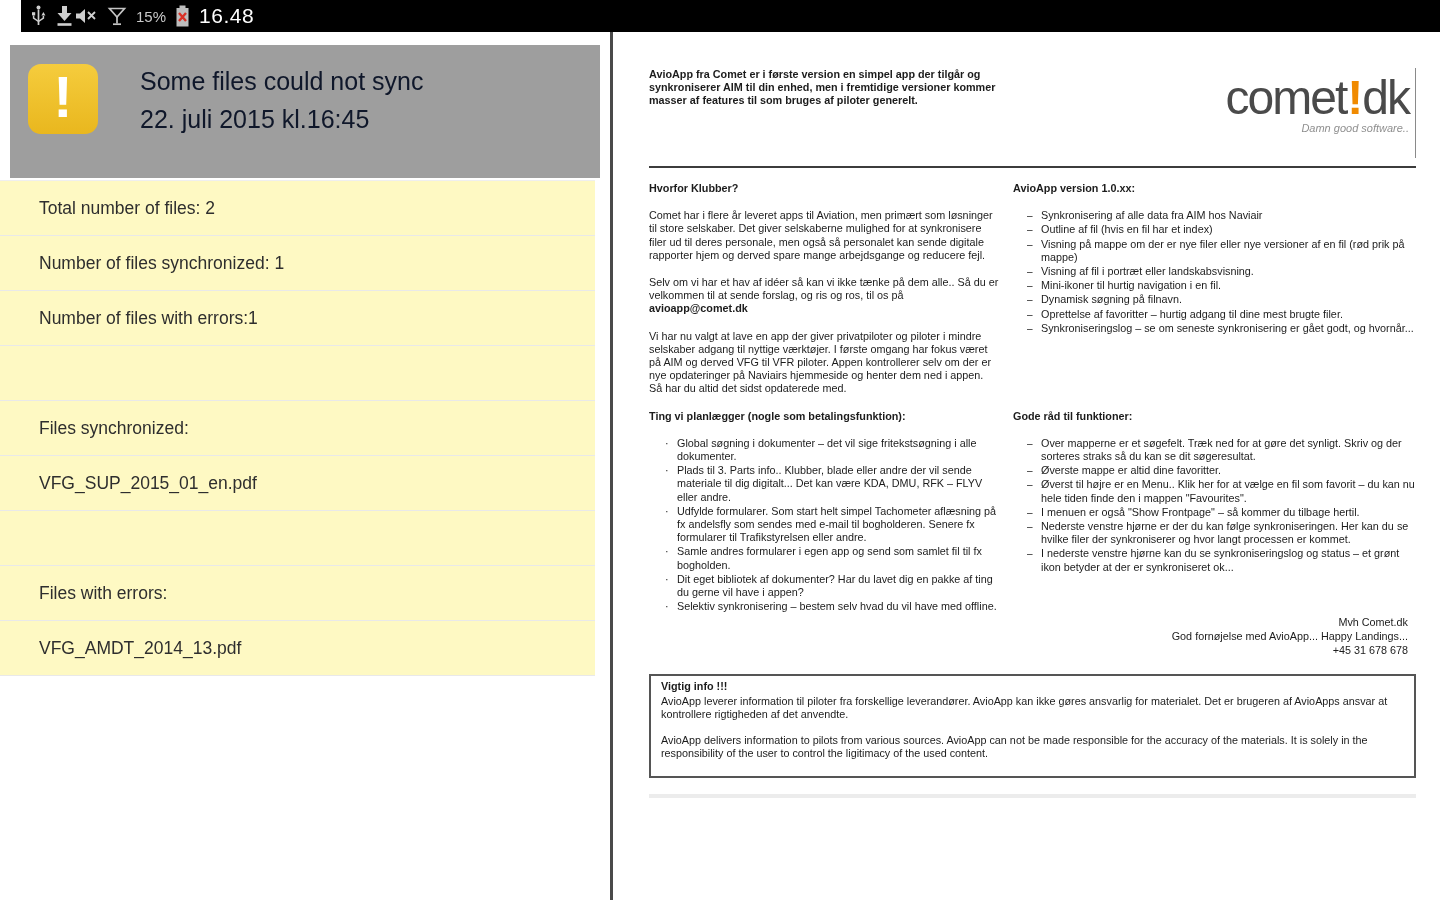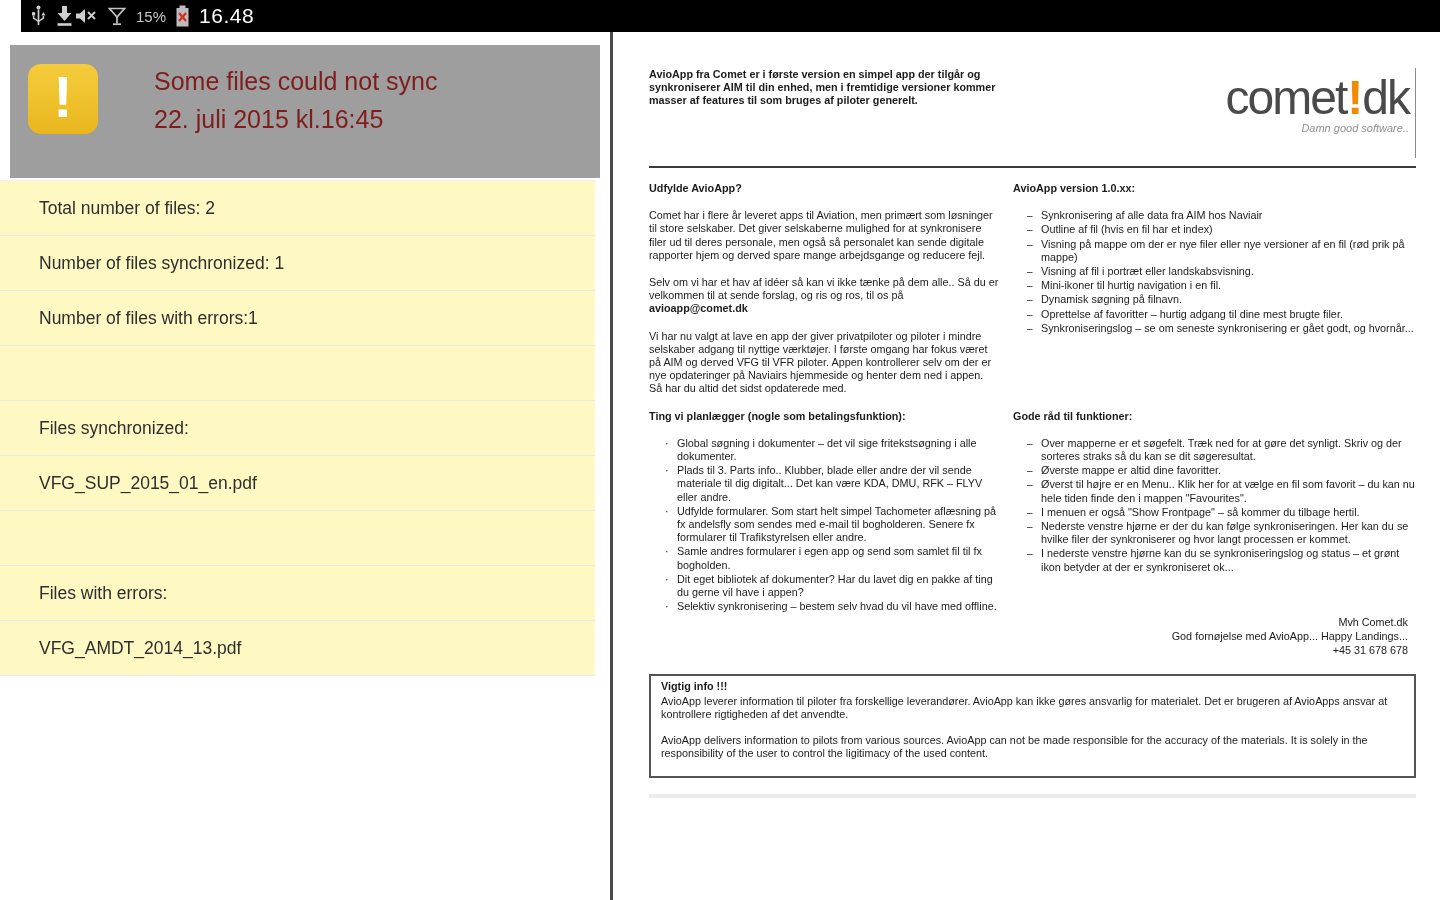--- a/index.html
+++ b/index.html
@@ -35,21 +35,21 @@
   .warn-icon {
     width:70px; height:70px; margin:19px 0 0 18px;
     background:linear-gradient(#f5cc3d,#e9b71e);
     border-radius:13px;
     display:flex; align-items:center; justify-content:center;
   }
   .warn-icon .bang {
     color:#fff; font-size:58px; font-weight:bold; line-height:1;
     transform:translateY(-2px);
   }
-  .alert-text { margin:22px 0 0 56px; color:#7f1d1d; }
+  .alert-text { margin:22px 0 0 42px; color:#0f172a; }
   .alert-title { font-size:25px; }
   .alert-sub   { font-size:25px; margin-top:9px; }
 
   .sync-list { margin:2px 15px 0 0; border-top:1px solid #efefef; }
   .sync-row {
     height:55px; display:flex; align-items:center;
     padding-left:39px; font-size:17.5px; color:#2e2e2e;
     border-bottom:1px solid #e9e9e9; background:#fef9c3;
   }
 
@@ -171,21 +171,21 @@
       <div class="intro">AvioApp fra Comet er i første version en simpel app der tilgår og synkroniserer AIM til din enhed, men i fremtidige versioner kommer masser af features til som bruges af piloter generelt.</div>
       <div class="logo-block">
         <div class="logo"><span>comet</span><span class="bang2">!</span><span>dk</span></div>
         <div class="tagline">Damn good software..</div>
       </div>
     </div>
     <hr class="doc-hr">
 
     <div class="doc-columns">
       <section class="sec-why">
-        <h4 class="doc-heading">Udfylde AvioApp?</h4>
+        <h4 class="doc-heading">Hvorfor Klubber?</h4>
         <p class="doc-para">Comet har i flere år leveret apps til Aviation, men primært som løsninger til store selskaber. Det giver selskaberne mulighed for at synkronisere filer ud til deres personale, men også så personalet kan sende digitale rapporter hjem og derved spare mange arbejdsgange og reducere fejl.</p>
         <p class="doc-para"><span>Selv om vi har et hav af idéer så kan vi ikke tænke på dem alle.. Så du er velkommen til at sende forslag, og ris og ros, til os på </span><a class="email-link" href="#">avioapp@comet.dk</a></p>
         <p class="doc-para">Vi har nu valgt at lave en app der giver privatpiloter og piloter i mindre selskaber adgang til nyttige værktøjer. I første omgang har fokus været på AIM og derved VFG til VFR piloter. Appen kontrollerer selv om der er nye opdateringer på Naviairs hjemmeside og henter dem ned i appen. Så har du altid det sidst opdaterede med.</p>
       </section>
 
       <section class="sec-version">
         <h4 class="doc-heading">AvioApp version 1.0.xx:</h4>
         <ul class="bullets dash">
             <li>Synkronisering af alle data fra AIM hos Naviair</li>
             <li>Outline af fil (hvis en fil har et index)</li>

